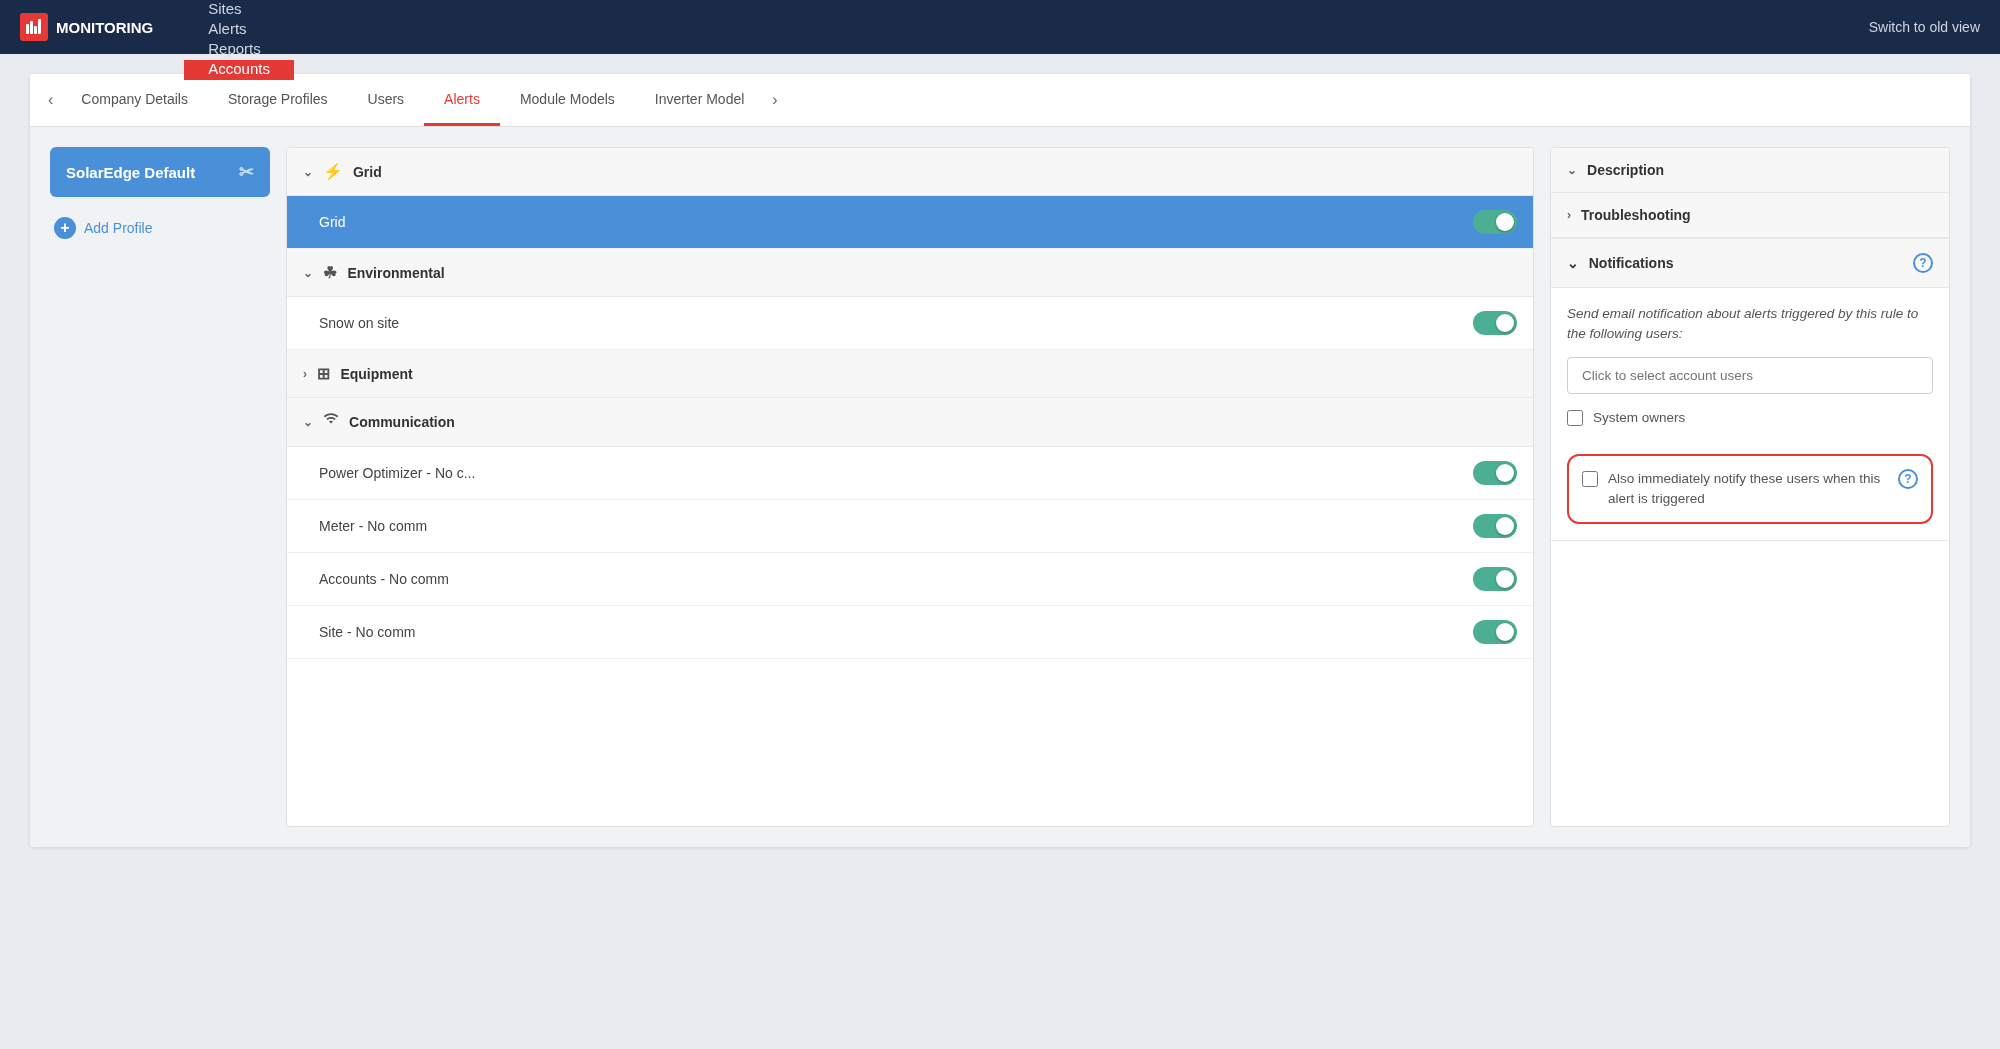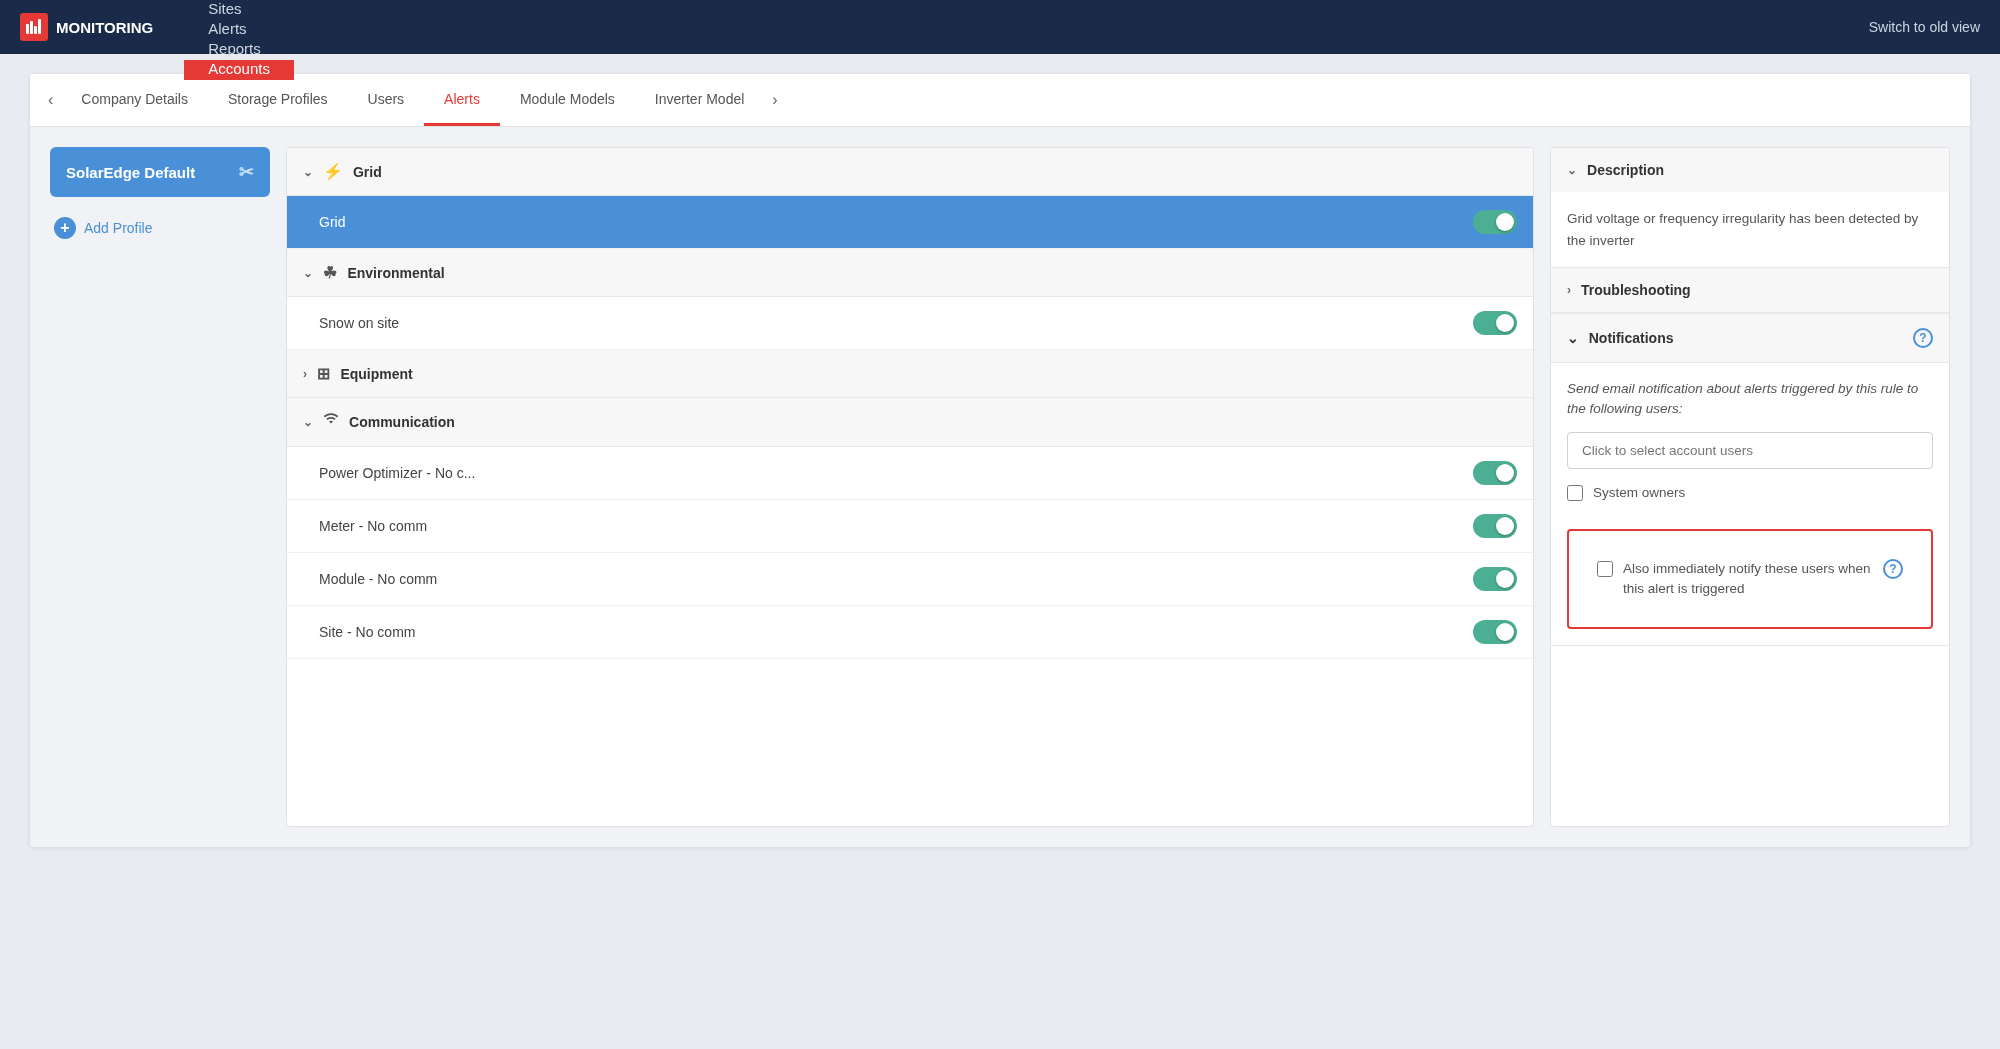--- a/index.html
+++ b/index.html
@@ -388,22 +388,22 @@
       cursor: pointer;
       accent-color: #4a90d9;
     }
     .checkbox-label {
       color: #555;
       font-size: 13.5px;
     }
 
     .notify-box {
       border: 2px solid #e53935;
-      border-radius: 4px;
-      padding: 28px;
+      border-radius: 12px;
+      padding: 13px;
       display: flex;
       align-items: flex-start;
       gap: 10px;
     }
     .notify-box input[type="checkbox"] {
       width: 16px;
       height: 16px;
       margin-top: 2px;
       cursor: pointer;
     }
@@ -540,21 +540,21 @@
           </label>
         </div>
         <div class="alert-item">
           <span class="alert-item-label">Meter - No comm</span>
           <label class="toggle">
             <input type="checkbox" checked="" style="">
             <span class="toggle-slider"></span>
           </label>
         </div>
         <div class="alert-item">
-          <span class="alert-item-label">Module - No comm</span>
+          <span class="alert-item-label">Accounts - No comm</span>
           <label class="toggle">
             <input type="checkbox" checked="" style="">
             <span class="toggle-slider"></span>
           </label>
         </div>
         <div class="alert-item">
           <span class="alert-item-label">Site - No comm</span>
           <label class="toggle">
             <input type="checkbox" checked="" style="">
             <span class="toggle-slider"></span>
@@ -562,23 +562,20 @@
         </div>
 
       </div>
 
       <div class="right-panel">
 
         <div class="right-section">
           <div class="right-section-header">
             <span class="chevron">⌄</span>
             <span>Description</span>
-          </div>
-          <div class="right-section-content">
-            <p>Grid voltage or frequency irregularity has been detected by the inverter</p>
           </div>
         </div>
 
         <div class="right-section">
           <div class="troubleshooting-header">
             <span class="chevron-right">›</span>
             <span>Troubleshooting</span>
           </div>
         </div>
 

